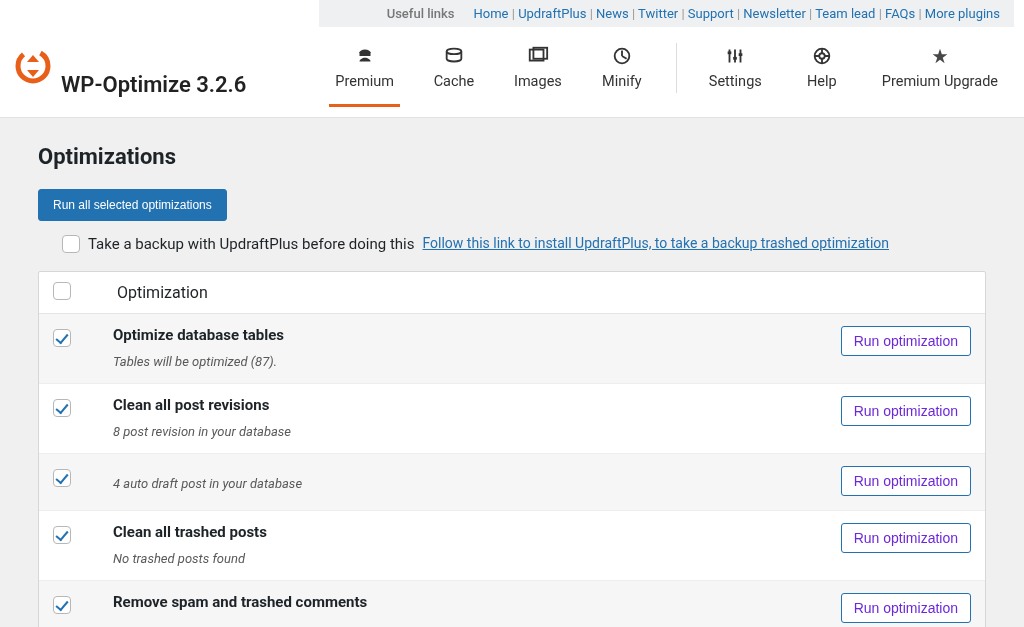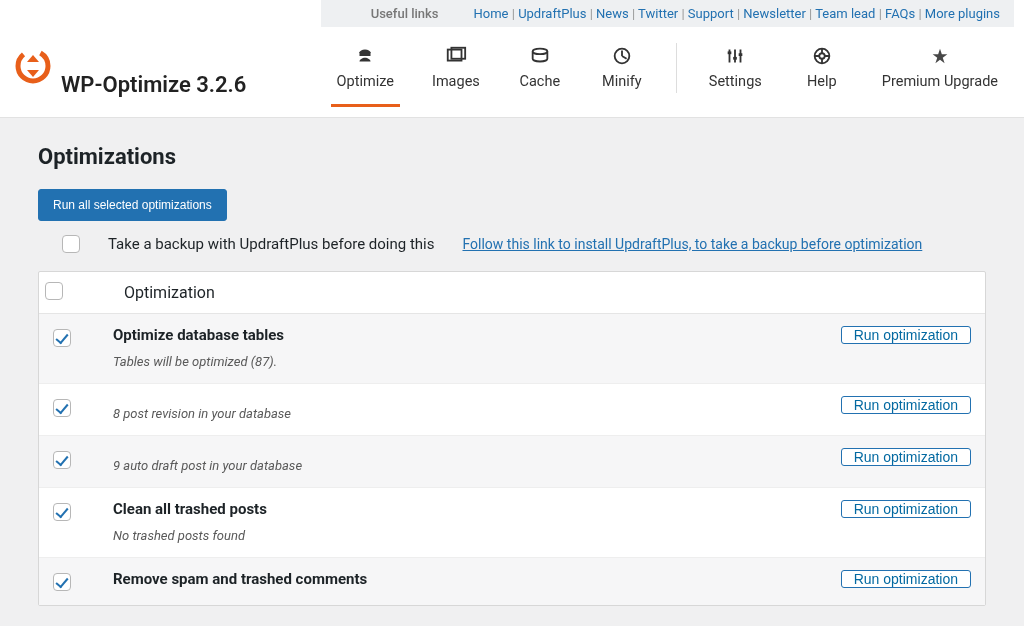--- a/index.html
+++ b/index.html
@@ -1,49 +1,49 @@
 <!DOCTYPE html>
 <html><head>
 <meta charset="utf-8">
 <style>
   * { box-sizing: border-box; margin: 0; padding: 0; }
   body { font-family: -apple-system, BlinkMacSystemFont, "Segoe UI", Roboto, Helvetica, Arial, sans-serif; font-size: 14px; color: #222; background: #fff; width: 1024px; }
   .topbar { display: flex; align-items: flex-start; justify-content: space-between; padding: 0 10px; }
   .brand { display: flex; align-items: center; gap: 10px; padding: 35px 5px 20px 5px; }
   .brand-title { font-size: 22px; font-weight: 600; color: #222; margin-top: 37px; }
   .topright { text-align: right; }
-  .useful { background: #eef0f2; color: #555; padding: 6px 14px; font-size: 13px; display: flex; gap: 21px; align-items: flex-start; justify-content: flex-end; }
+  .useful { background: #eef0f2; color: #555; padding: 6px 14px; font-size: 13px; display: flex; gap: 5px; align-items: flex-start; justify-content: flex-end; }
   .useful .label { color: #777; font-weight: 500; padding-right: 14px; }
   .useful a { color: #2271b1; text-decoration: none; }
   .useful .sep { color: #999; }
   .tabs { display: flex; align-items: flex-start; gap: 26px; padding: 14px 10px 0 10px; }
   .tab { display: flex; flex-direction: column; align-items: center; gap: 6px; color: #333; cursor: pointer; padding: 4px 6px 14px 6px; border-bottom: 3px solid transparent; min-width: 56px; }
   .tab.active { border-bottom-color: #e85f1a; }
   .tab-label { font-size: 14.5px; color: #333; }
   .tab-icon { width: 22px; height: 22px; display: flex; align-items: center; justify-content: center; color: #333; }
   .tab-sep { width: 1px; align-self: stretch; background: #ddd; margin-top: 2px; margin-bottom: 14px; }
   .main { background: #f0f0f1; padding: 0 12px 20px 12px; border-top: 1px solid #e2e2e2; }
   .main-inner { padding: 26px 26px 0 26px; }
   h2.opth { font-size: 22px; font-weight: 700; color: #1d2327; margin-bottom: 20px; }
   .run-all { background: #2271b1; color: #fff; border: 1px solid #2271b1; padding: 8px 14px; font-size: 12px; border-radius: 3px; cursor: pointer; }
-  .backup-row { display: flex; align-items: center; gap: 28px; padding: 14px 0 18px 24px; }
+  .backup-row { display: flex; align-items: flex-start; gap: 8px; padding: 14px 0 18px 24px; }
   .cb { width: 18px; height: 18px; border: 1px solid #b7b7b7; border-radius: 4px; background: #fff; position: relative; display: inline-flex; align-items: center; justify-content: center; flex-shrink: 0; }
   .cb.checked::after { content: ""; display: block; width: 10px; height: 5px; border-left: 2.5px solid #2271b1; border-bottom: 2.5px solid #2271b1; transform: rotate(-50deg); margin-top: -2px; }
   .backup-row .txt { font-size: 15px; color: #1d2327; }
   .backup-row a { color: #2271b1; text-decoration: underline; font-size: 14px; }
   .table { border: 1px solid #d7d7d7; background: #fff; border-radius: 2px; }
-  .thead { display: grid; grid-template-columns: 60px 1fr; align-items: center; padding: 10px 6px; border-bottom: 1px solid #e5e5e5; gap: 15px; }
+  .thead { display: grid; grid-template-columns: 60px 1fr; align-items: center; padding: 10px 14px; border-bottom: 1px solid #e5e5e5; }
   .thead .lbl { font-size: 16px; color: #1d2327; padding-left: 4px; }
   .row { display: grid; grid-template-columns: 60px 1fr 170px; align-items: flex-start; padding: 12px 14px 14px 14px; border-top: 1px solid #eee; }
   .row:first-of-type { border-top: none; }
   .row.alt { background: #f6f6f7; }
   .row .cb { margin-top: 3px; }
   .row .mid .title { font-size: 15px; font-weight: 700; color: #1d2327; }
   .row .mid .desc { font-style: italic; color: #595959; font-size: 13px; padding-top: 10px; }
-  .run-btn { border: 1px solid #2271b1; color: #0369a1; background: #fff; padding: 0 12px; font-size: 14px; border-radius: 3px; cursor: pointer; white-space: nowrap; justify-self: end; }
+  .run-btn { border: 1px solid #2271b1; color: #6d28d9; background: #fff; padding: 6px 12px; font-size: 14px; border-radius: 3px; cursor: pointer; white-space: nowrap; justify-self: end; }
   svg { display: block; }
 </style>
 </head>
 <body>
 
 <div class="topbar">
   <div class="brand">
     <span>
       <svg width="36" height="36" viewBox="0 0 36 36">
           <circle cx="18" cy="18" r="15" fill="none" stroke="#e85f1a" stroke-width="5" stroke-dasharray="60 18"></circle>
@@ -60,39 +60,39 @@
     </div>
     <div class="tabs" id="tabs-slot">
         <div class="tab active">
           <span class="tab-icon">
             <svg width="22" height="20" viewBox="0 0 24 20">
               <path fill="#333" d="M6 16c0-2 3-4 6-4s6 2 6 4H6z"></path>
               <ellipse cx="12" cy="6" rx="6" ry="3" fill="#333"></ellipse>
               <rect x="6" y="6" width="12" height="4" fill="#333"></rect>
             </svg>
           </span>
-          <span class="tab-label">Optimize</span>
+          <span class="tab-label">Premium</span>
+        </div>
+        <div class="tab">
+          <span class="tab-icon">
+            <svg width="22" height="20" viewBox="0 0 24 20">
+              <ellipse cx="12" cy="5" rx="8" ry="3" fill="none" stroke="#333" stroke-width="2"></ellipse>
+              <path d="M4 5v8c0 1.7 3.6 3 8 3s8-1.3 8-3V5" fill="none" stroke="#333" stroke-width="2"></path>
+            </svg>
+          </span>
+          <span class="tab-label">Cache</span>
         </div>
         <div class="tab">
           <span class="tab-icon">
             <svg width="22" height="20" viewBox="0 0 24 20">
               <rect x="3" y="3" width="15" height="12" fill="none" stroke="#333" stroke-width="2"></rect>
               <rect x="7" y="1" width="15" height="12" fill="none" stroke="#333" stroke-width="2"></rect>
             </svg>
           </span>
           <span class="tab-label">Images</span>
-        </div>
-        <div class="tab">
-          <span class="tab-icon">
-            <svg width="22" height="20" viewBox="0 0 24 20">
-              <ellipse cx="12" cy="5" rx="8" ry="3" fill="none" stroke="#333" stroke-width="2"></ellipse>
-              <path d="M4 5v8c0 1.7 3.6 3 8 3s8-1.3 8-3V5" fill="none" stroke="#333" stroke-width="2"></path>
-            </svg>
-          </span>
-          <span class="tab-label">Cache</span>
         </div>
         <div class="tab">
           <span class="tab-icon">
             <svg width="22" height="20" viewBox="0 0 24 20">
               <circle cx="12" cy="10" r="8" fill="none" stroke="#333" stroke-width="2"></circle>
               <path d="M12 10 L12 4 M12 10 L17 13" stroke="#333" stroke-width="2" fill="none"></path>
             </svg>
           </span>
           <span class="tab-label">Minify</span>
         </div>
@@ -130,47 +130,48 @@
   </div>
 </div>
 
 <div class="main">
   <div class="main-inner">
     <h2 class="opth">Optimizations</h2>
     <button class="run-all">Run all selected optimizations</button>
     <div class="backup-row">
       <span class="cb"></span>
       <span class="txt">Take a backup with UpdraftPlus before doing this</span>
-      <a href="#">Follow this link to install UpdraftPlus, to take a backup before optimization</a>
+      <a href="#">Follow this link to install UpdraftPlus, to take a backup trashed optimization</a>
     </div>
     <div class="table">
       <div class="thead">
         <div><span class="cb"></span></div>
         <div class="lbl">Optimization</div>
       </div>
       <div id="rows-slot">
           <div class="row alt">
             <div><span class="cb checked"></span></div>
             <div class="mid">
               <div class="title">Optimize database tables</div>
               <div class="desc">Tables will be optimized (87).</div>
             </div>
             <div style="text-align: right;"><button class="run-btn">Run optimization</button></div>
           </div>
           <div class="row">
             <div><span class="cb checked"></span></div>
             <div class="mid">
+              <div class="title">Clean all post revisions</div>
               <div class="desc">8 post revision in your database</div>
             </div>
             <div style="text-align: right;"><button class="run-btn">Run optimization</button></div>
           </div>
           <div class="row alt">
             <div><span class="cb checked"></span></div>
             <div class="mid">
-              <div class="desc">9 auto draft post in your database</div>
+              <div class="desc">4 auto draft post in your database</div>
             </div>
             <div style="text-align: right;"><button class="run-btn">Run optimization</button></div>
           </div>
           <div class="row">
             <div><span class="cb checked"></span></div>
             <div class="mid">
               <div class="title">Clean all trashed posts</div>
               <div class="desc">No trashed posts found</div>
             </div>
             <div style="text-align: right;"><button class="run-btn">Run optimization</button></div>

